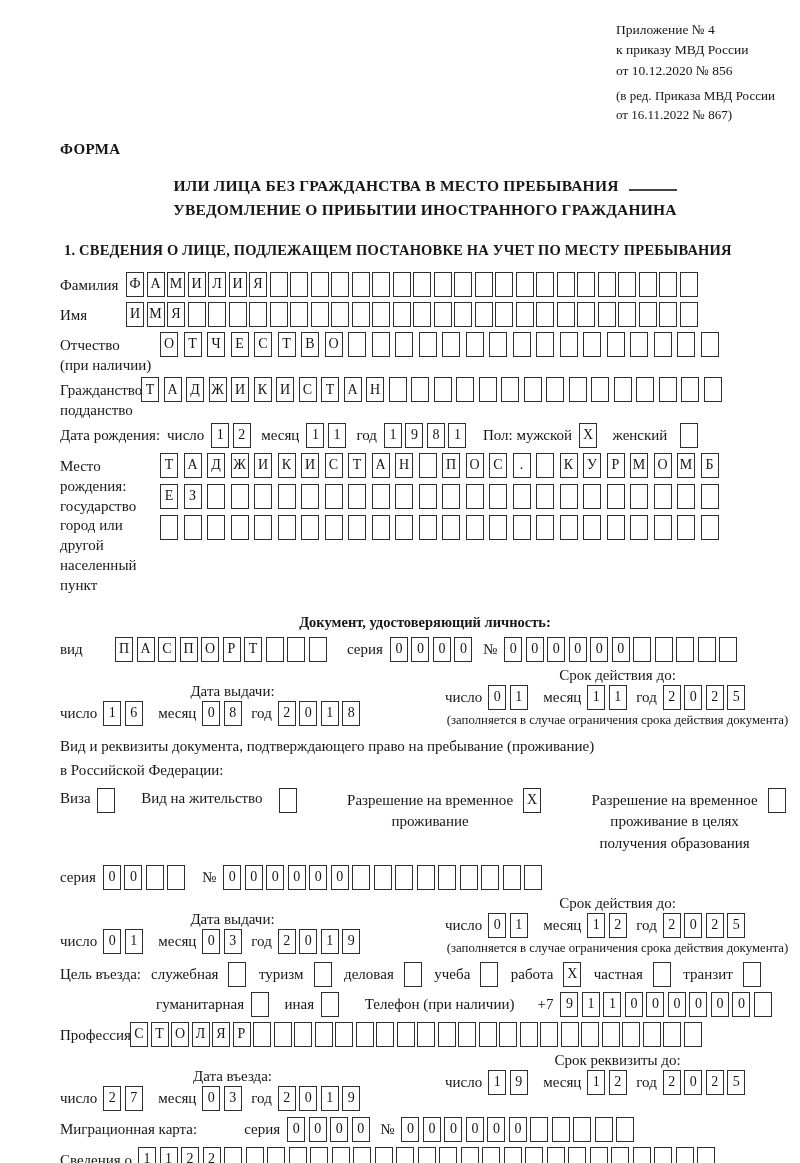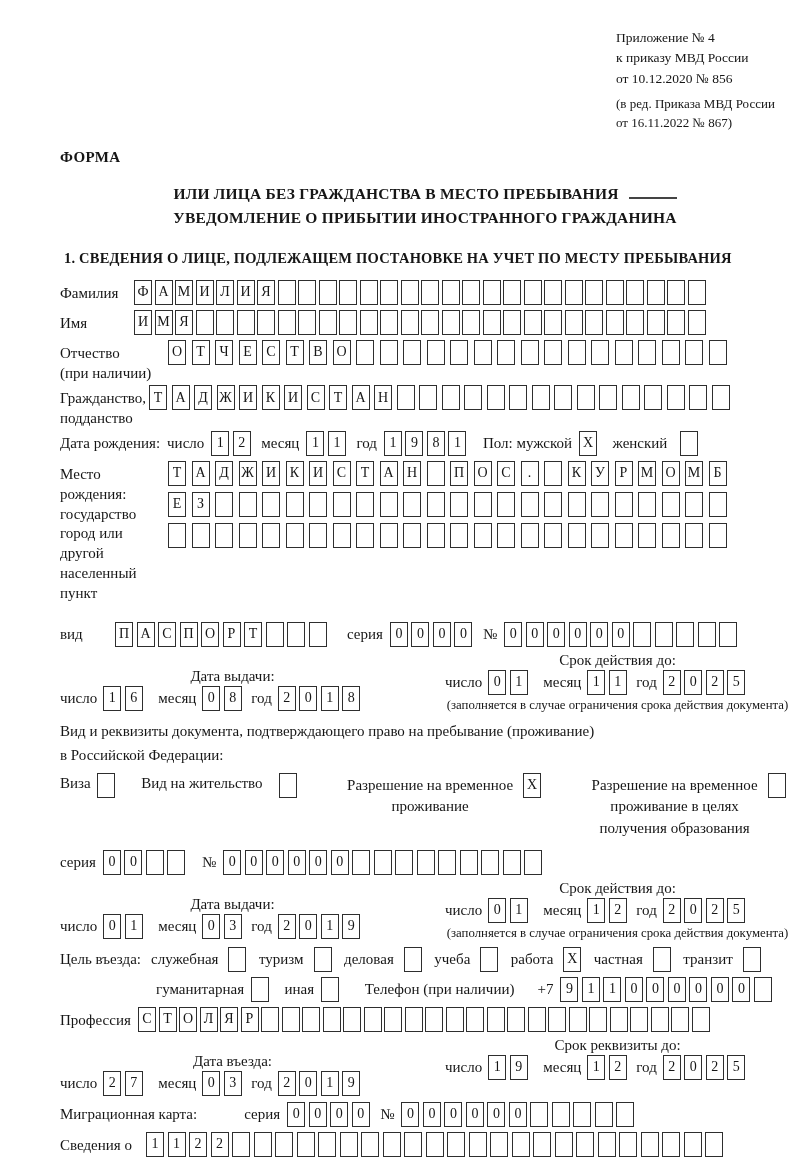--- a/index.html
+++ b/index.html
@@ -1,34 +1,34 @@
 <!DOCTYPE html>
 <html><head>
 <meta charset="utf-8">
 <style>
   * { box-sizing: border-box; }
   html,body { margin:0; padding:0; background:#fff; }
   .page {
     width:800px; height:1163px; overflow:hidden;
-    padding:28px 10px 20px 60px;
+    padding:20px 10px 20px 60px;
     font-family:"Liberation Serif", serif; color:#161616; font-size:15px;
     position:relative;
   }
   
   .top-right { margin-left:556px; width:200px; font-size:13.5px; line-height:1.5; }
   .top-right div { white-space:nowrap; }
   .top-right .amend-first { margin-top:5px; font-size:13px; }
   .top-right .amend { font-size:13px; }
   .forma { text-align:left; padding-right:36px; font-weight:700; margin-top:16px; font-size:15px; letter-spacing:.4px; }
   
   .title { text-align:center; font-weight:700; font-size:15.5px; margin-top:16px; line-height:1.55; letter-spacing:.2px; }
   .blank { display:inline-block; width:48px; border-bottom:2px solid #444; height:13px; margin-left:10px; }
   .sec-head { font-weight:700; font-size:14.5px; margin-top:20px; margin-bottom:13px; padding-left:4px; letter-spacing:.2px; }
   
-  .frow { display:flex; align-items:flex-start; margin-bottom:5px;gap:8px; }
+  .frow { display:flex; align-items:flex-start; margin-bottom:5px; }
   .irow { display:flex; align-items:flex-start; column-gap:7px; margin-bottom:5px; }
   .flbl { flex:none; padding-top:4px; line-height:1.32; }
   .ilbl { padding-top:4px; white-space:nowrap; }
   .w66{width:66px} .w100{width:100px} .w81{width:81px} .w48{width:48px} .w72{width:72px}
   .boxes { display:flex; flex-wrap:nowrap; }
   .boxes-col { display:flex; flex-direction:column; row-gap:6px; }
   .cell { flex:none; width:18px; height:25px; border:1.5px solid #2e2e2e; display:flex; align-items:center; justify-content:center; font-size:14px; margin-right:2.5px; background:#fff; }
   .gap3 .cell{ margin-right:3.5px } .gap4 .cell{ margin-right:4.5px } .gap5 .cell{ margin-right:5.5px }
   .ml6{margin-left:6px} .ml10{margin-left:10px} .ml16{margin-left:16px} .ml24{margin-left:24px} .ml40{margin-left:40px}
   
@@ -314,20 +314,21 @@
           <span class="cell"></span>
           <span class="cell"></span>
           <span class="cell"></span>
           <span class="cell"></span>
           <span class="cell"></span>
           <span class="cell"></span>
         </div>
     </div>
   </div>
 
+  <div class="doc-head">Документ, удостоверяющий личность:</div>
 
   <div class="irow">
     <span class="ilbl w48">вид</span>
     <span class="boxes gap3">
         <span class="cell">П</span>
         <span class="cell">А</span>
         <span class="cell">С</span>
         <span class="cell">П</span>
         <span class="cell">О</span>
         <span class="cell">Р</span>

